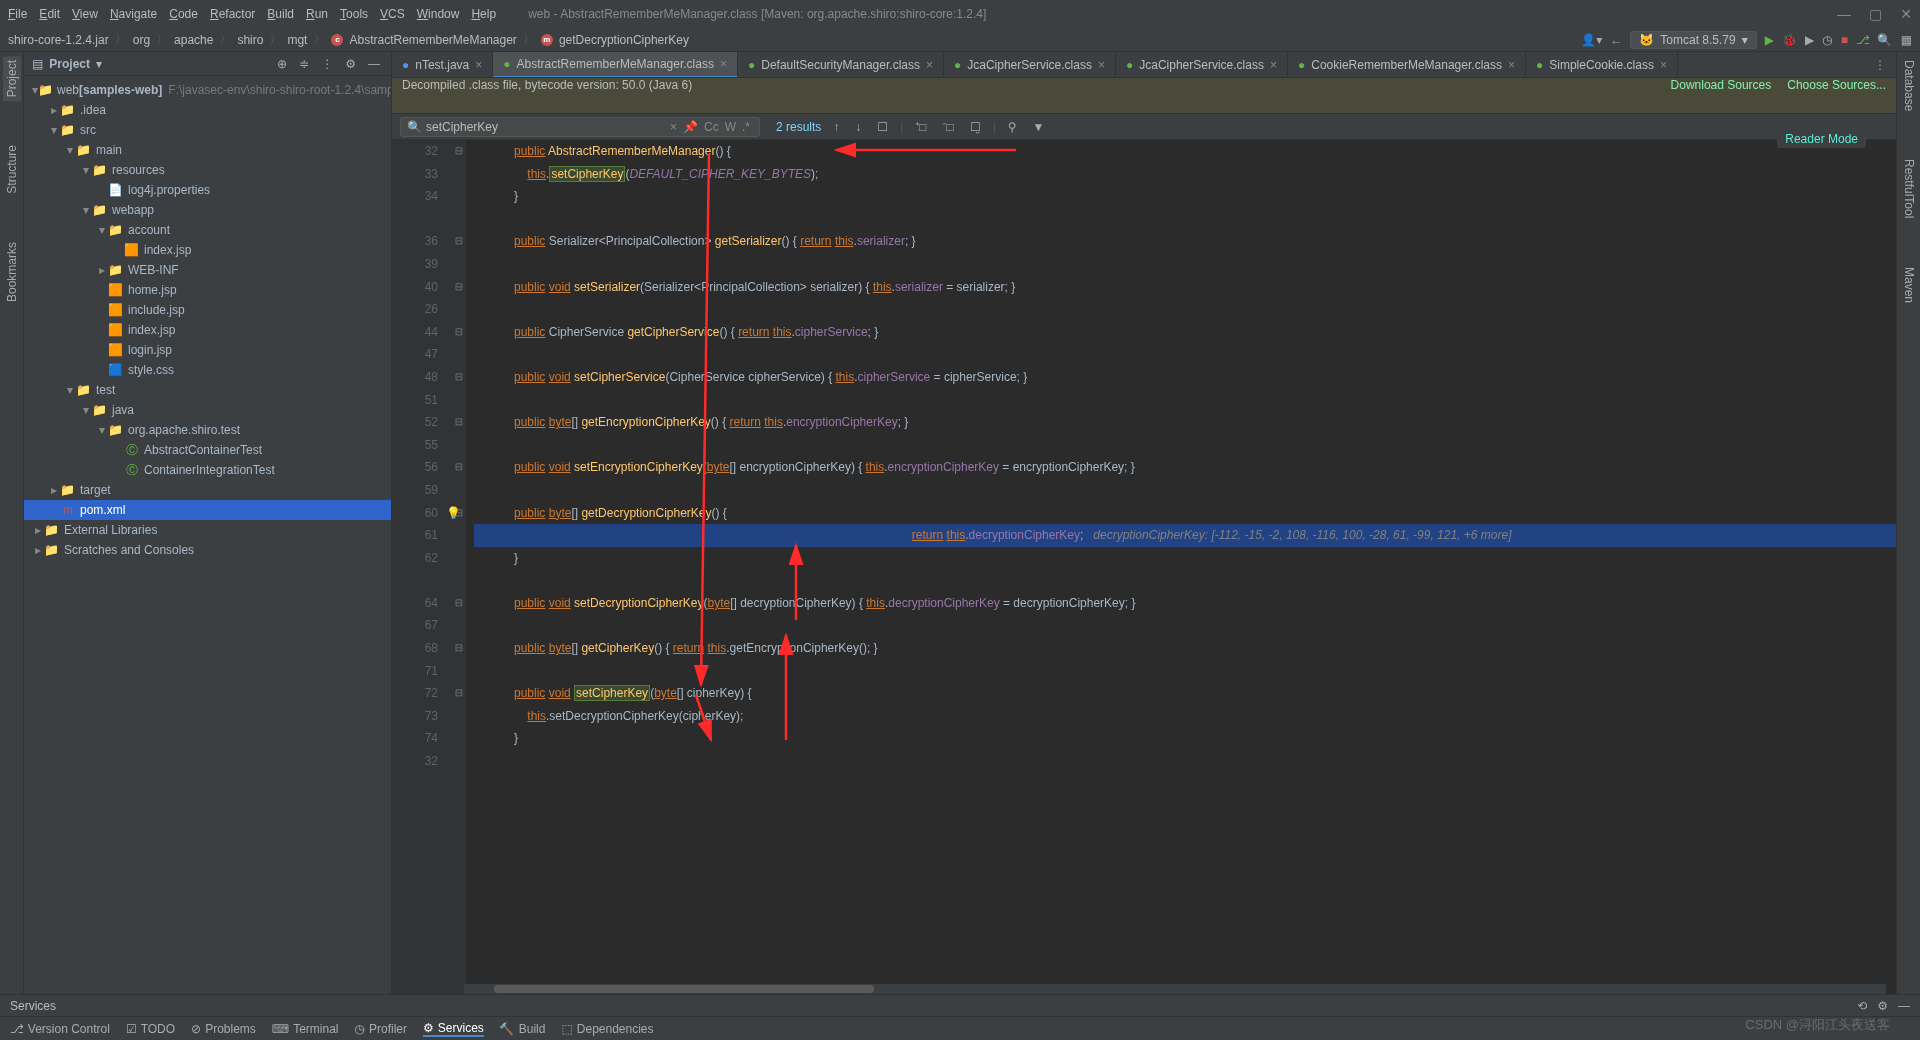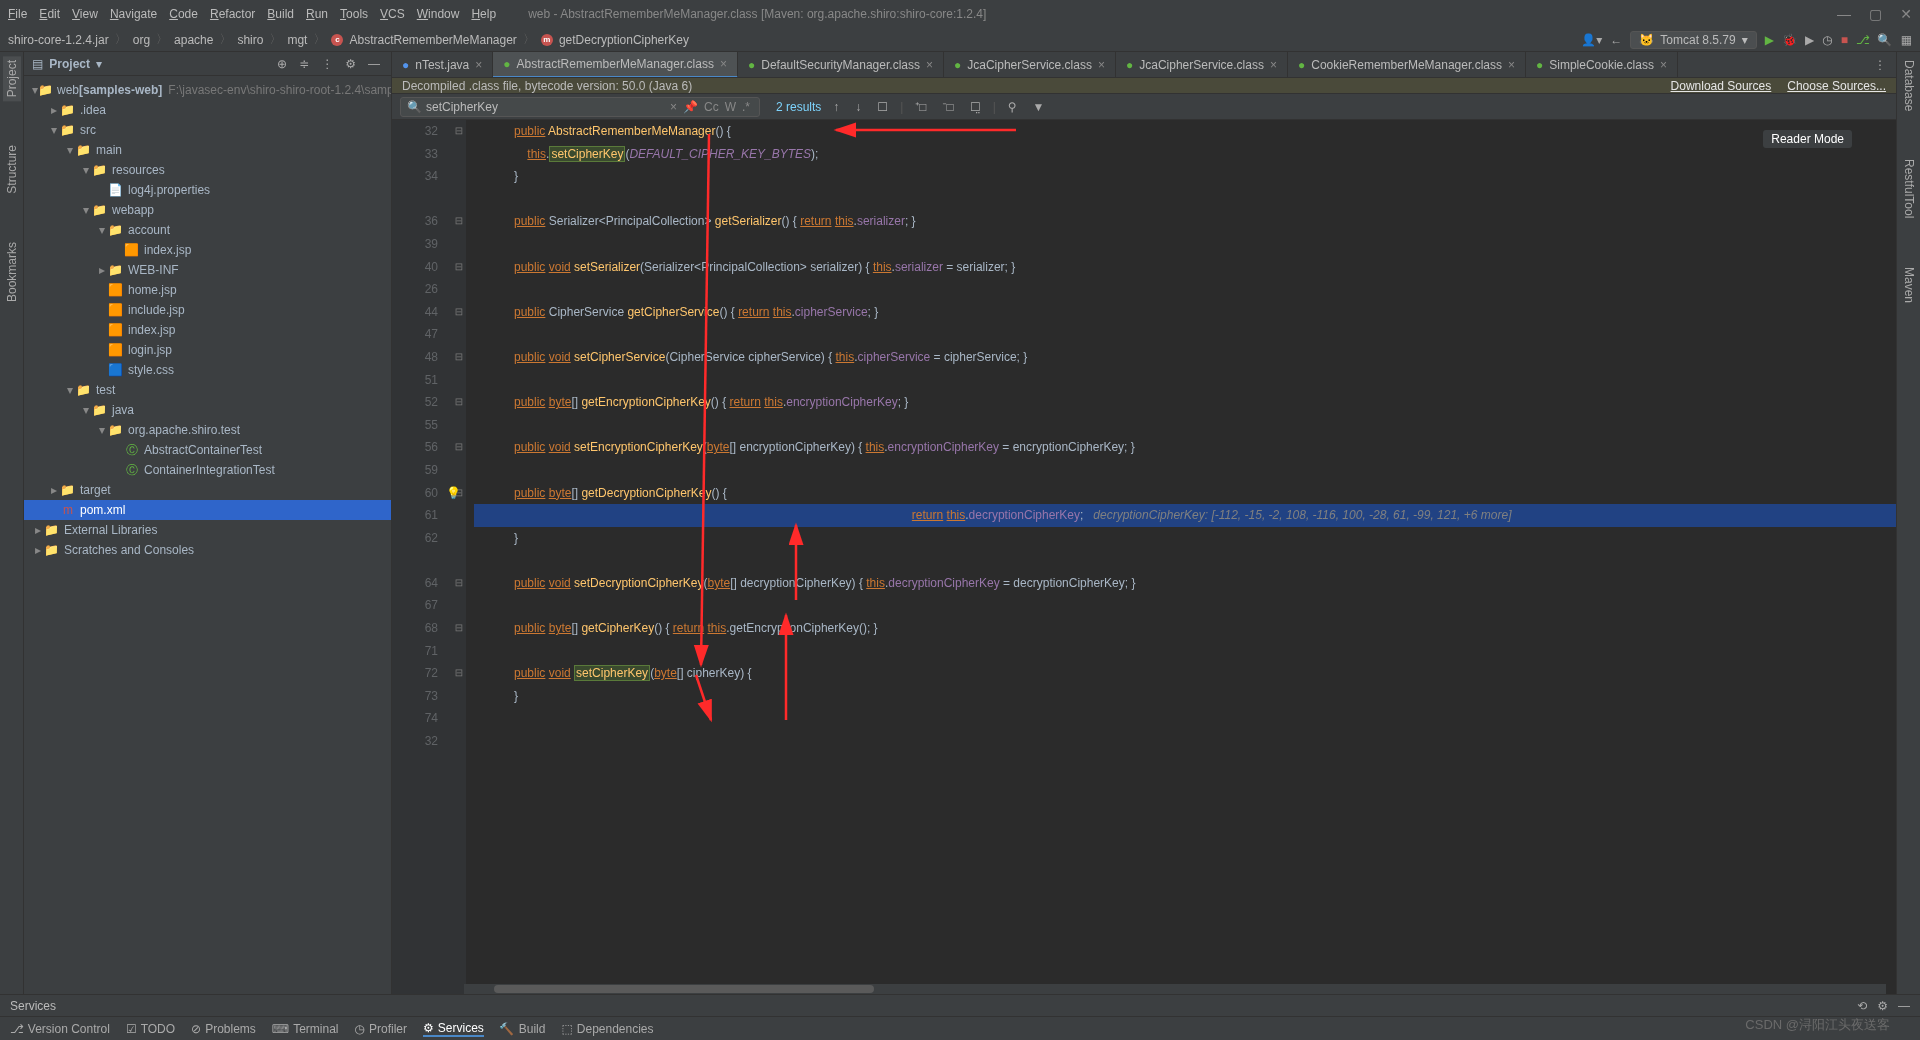--- a/index.html
+++ b/index.html
@@ -40,30 +40,30 @@
 .ic-css{color:#5394ec;}
 .ic-java{color:#5394ec;}
 .ic-class{color:#62b543;}
 .ic-m{color:#c75450;}
 .editor{flex:1;display:flex;flex-direction:column;background:#2b2b2b;position:relative;}
 .tabs{height:26px;background:#3c3f41;display:flex;align-items:center;border-bottom:1px solid #323232;overflow:hidden;}
 .tab{height:26px;display:flex;align-items:center;padding:0 10px;gap:6px;border-right:1px solid #323232;color:#bbb;cursor:pointer;}
 .tab.active{background:#4e5254;border-bottom:2px solid #4a88c7;}
 .tab .close{color:#888;}
 .tabs .more{margin-left:auto;padding:0 10px;color:#aaa;}
-.decompiled{height:16px;background:#4a4a3a;color:#bbb;display:flex;align-items:center;padding:0 10px;border-bottom:1px solid #323232;}
+.decompiled{height:36px;background:#4a4a3a;color:#bbb;display:flex;padding:0 10px;border-bottom:1px solid #323232;}
 .decompiled .links{margin-left:auto;display:flex;gap:16px;}
-.decompiled .links span{color:#e5e5e5;cursor:pointer;text-decoration:underline;}
+.decompiled .links span{color:#86efac;cursor:pointer;}
 .findbar{height:26px;background:#3c3f41;display:flex;align-items:center;padding:0 8px;gap:8px;border-bottom:1px solid #323232;}
 .findbar .searchbox{display:flex;align-items:center;background:#45494a;border:1px solid #555;border-radius:3px;padding:0 6px;height:20px;width:360px;}
 .findbar .searchbox input{background:transparent;border:none;outline:none;color:#bbb;flex:1;}
 .findbar .fopt{color:#888;cursor:pointer;padding:0 3px;}
 .findbar .results{color:#7dd3fc;margin-left:8px;}
 .findbar .ficon{color:#aaa;cursor:pointer;padding:0 4px;}
-.reader{position:absolute;right:44px;top:78px;color:#ffffff;background:#3c3f41;padding:2px 8px;border-radius:3px;cursor:pointer;}
+.reader{position:absolute;right:30px;top:78px;color:#5eead4;background:#3c3f41;padding:2px 8px;border-radius:3px;cursor:pointer;}
 .code{flex:1;display:flex;font-family:"JetBrains Mono",Consolas,monospace;font-size:13px;line-height:22.6px;overflow:hidden;position:relative;}
 .gutter{width:60px;text-align:right;color:#606366;padding:0 14px 0 0;user-select:none;background:#313335;}
 .gutter .ln{height:22.6px;}
 .fold{width:14px;background:#313335;}
 .fold .fm{height:22.6px;display:flex;align-items:center;justify-content:center;color:#787878;cursor:pointer;font-size:10px;}
 .src{flex:1;padding-left:8px;position:relative;}
 .src .line{height:22.6px;white-space:pre;}
 .src .line.hl{background:#214283;text-align:center;}
 .kw{color:#cc7832;text-decoration:underline;}
 .mn{color:#ffc66d;}
@@ -440,20 +440,21 @@
           <div class="line"></div>
           <div class="line"><span class="bulb">💡</span>            <span class="kw">public</span> <span class="kw">byte</span>[] <span class="mn">getDecryptionCipherKey</span>() {</div>
           <div class="line hl">                <span class="kw">return</span> <span class="kw">this</span>.<span class="fd">decryptionCipherKey</span>;   <span class="cm">decryptionCipherKey: [-112, -15, -2, 108, -116, 100, -28, 61, -99, 121, +6 more]</span></div>
           <div class="line">            }</div>
           <div class="line"></div>
           <div class="line">            <span class="kw">public</span> <span class="kw">void</span> <span class="mn">setDecryptionCipherKey</span>(<span class="kw">byte</span>[] decryptionCipherKey) { <span class="kw">this</span>.<span class="fd">decryptionCipherKey</span> = decryptionCipherKey; }</div>
           <div class="line"></div>
           <div class="line">            <span class="kw">public</span> <span class="kw">byte</span>[] <span class="mn">getCipherKey</span>() { <span class="kw">return</span> <span class="kw">this</span>.getEncryptionCipherKey(); }</div>
           <div class="line"></div>
           <div class="line">            <span class="kw">public</span> <span class="kw">void</span> <span class="box mn">setCipherKey</span>(<span class="kw">byte</span>[] cipherKey) {</div>
+          <div class="line">                <span class="kw">this</span>.setDecryptionCipherKey(cipherKey);</div>
           <div class="line">            }</div>
         </div>
       <div class="hscroll">
           <div class="thumb"></div>
         </div>
     </div>
   </div>
 
   <div class="rbar">
     <div class="vtab">Database</div>

